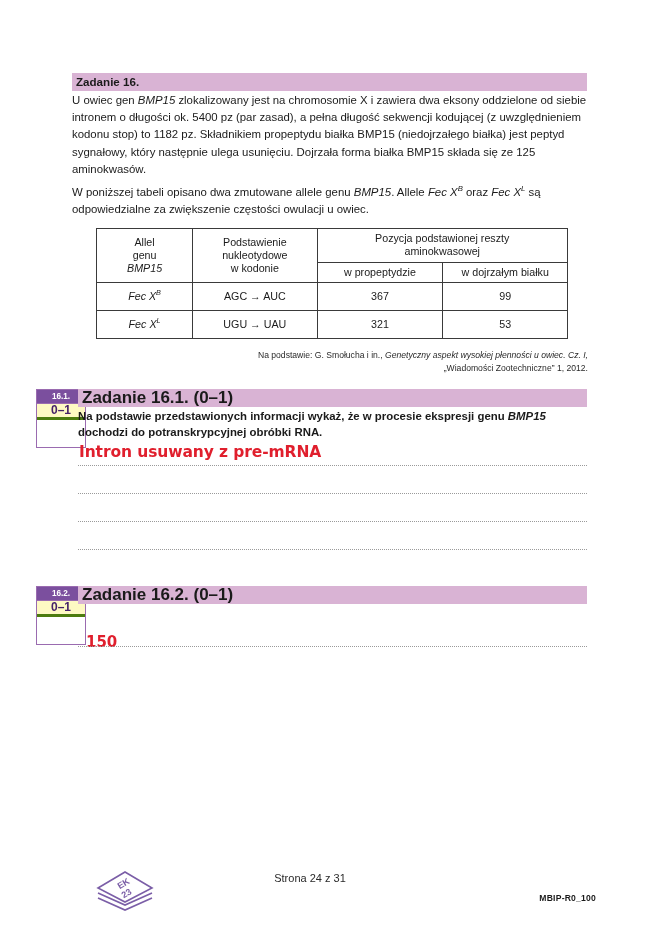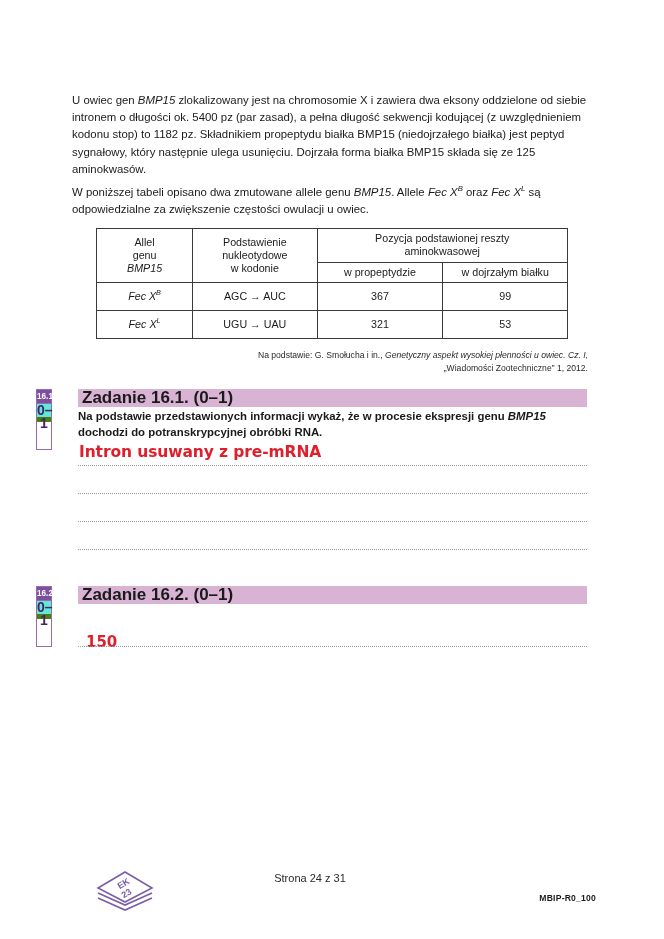--- a/index.html
+++ b/index.html
@@ -98,44 +98,44 @@
     width: 408px;
     text-align: right;
     font-size: 8.6px;
     line-height: 12.6px;
     color: #2a2a2a;
   }
 
   
   .score-box {
     position: absolute;
-    width: 16px;
+    width: 50px;
     border: 1px solid #9a6bb0;
     box-sizing: border-box;
     background: #ffffff;
   }
   .score-id {
     background: #7b4f9e;
     color: #ffffff;
     font-size: 8.2px;
     font-weight: bold;
     text-align: center;
     line-height: 13px;
     height: 13px;
     border-bottom: 1px solid #9a6bb0;
   }
   .score-range {
-    background: #5eead4;
+    background: #fef9c3;
     color: #46226a;
-    font-size: 14px;
+    font-size: 12px;
     font-weight: bold;
     text-align: center;
     line-height: 13px;
     height: 13px;
-    border-bottom: 5px solid #4d7c0f;
+    border-bottom: 3px solid #4d7c0f;
   }
   .score-blank {
     background: #ffffff;
     height: 27px;
   }
 
   #score-16-1 { left: 36px; top: 389px; }
   #score-16-2 { left: 36px; top: 586px; }
 
   
@@ -216,20 +216,21 @@
     top: 868px;
     width: 62px;
     height: 46px;
   }
 </style>
 </head>
 <body>
 
 <div class="page">
 
+  <div id="task16-header" class="task-band">Zadanie 16.</div>
 
   <div id="task16-para1" class="body-text"><span>U owiec gen </span><span class="it">BMP15</span><span> zlokalizowany jest na chromosomie X i zawiera dwa eksony oddzielone od siebie intronem o długości ok. 5400 pz (par zasad), a pełna długość sekwencji kodującej (z uwzględnieniem kodonu stop) to 1182 pz. Składnikiem propeptydu białka BMP15 (niedojrzałego białka) jest peptyd sygnałowy, który następnie ulega usunięciu. Dojrzała forma białka BMP15 składa się ze 125 aminokwasów.</span></div>
 
   <div id="task16-para2" class="body-text"><span>W poniższej tabeli opisano dwa zmutowane allele genu </span><span class="it">BMP15</span><span>. Allele </span><span class="it"><span>Fec X</span><sup>B</sup></span><span> oraz </span><span class="it"><span>Fec X</span><sup>L</sup></span><span> są odpowiedzialne za zwiększenie częstości owulacji u owiec.</span></div>
 
   <table id="allele-table">
     <thead>
       <tr>
         <th class="col-allele" rowspan="2">
           <span>Allel</span><br>

